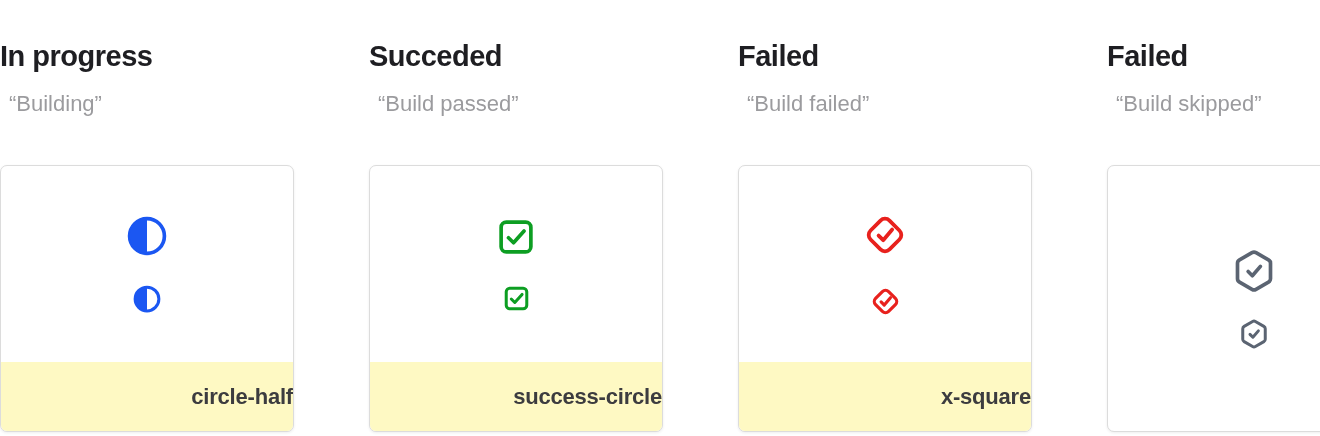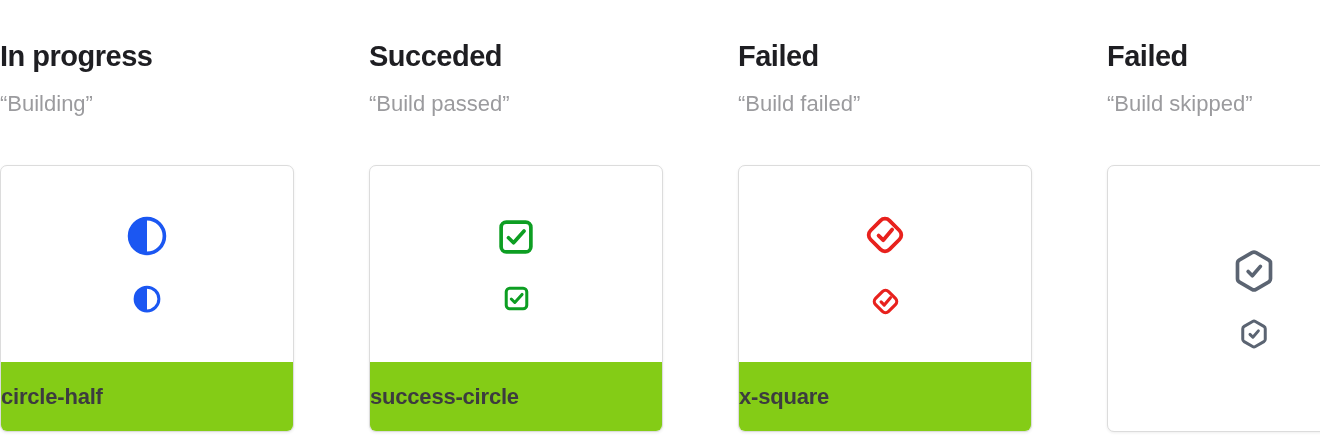--- a/index.html
+++ b/index.html
@@ -25,20 +25,21 @@
     font-weight: 800;
     letter-spacing: -0.5px;
     color: #1e1e22;
   }
   .quote {
     margin-top: 16px;
     font-size: 22px;
     line-height: 28px;
     font-weight: 500;
     color: #9b9b9e;
+    padding-left: 9px;
   }
   .card {
     margin-top: 47px;
     height: 267px;
     background: #ffffff;
     border: 1px solid #dcdcdc;
     border-radius: 7px;
     box-shadow: 0 1px 3px rgba(0,0,0,0.07);
     display: flex;
     flex-direction: column;
@@ -49,24 +50,24 @@
     display: flex;
     flex-direction: column;
     align-items: center;
     justify-content: center;
     gap: 26px;
   }
   .icon { display: inline-flex; line-height: 0; }
   .icon svg { display: block; }
   .card-footer {
     flex: 0 0 69px;
-    background: #84cc16;
+    background: #fef9c3;
     display: flex;
     align-items: center;
-    justify-content: flex-start;
+    justify-content: flex-end;
   }
   .label {
     font-size: 22px;
     font-weight: 700;
     color: #3c3c3f;
     letter-spacing: -0.2px;
   }
 </style>
 </head>
 <body>

